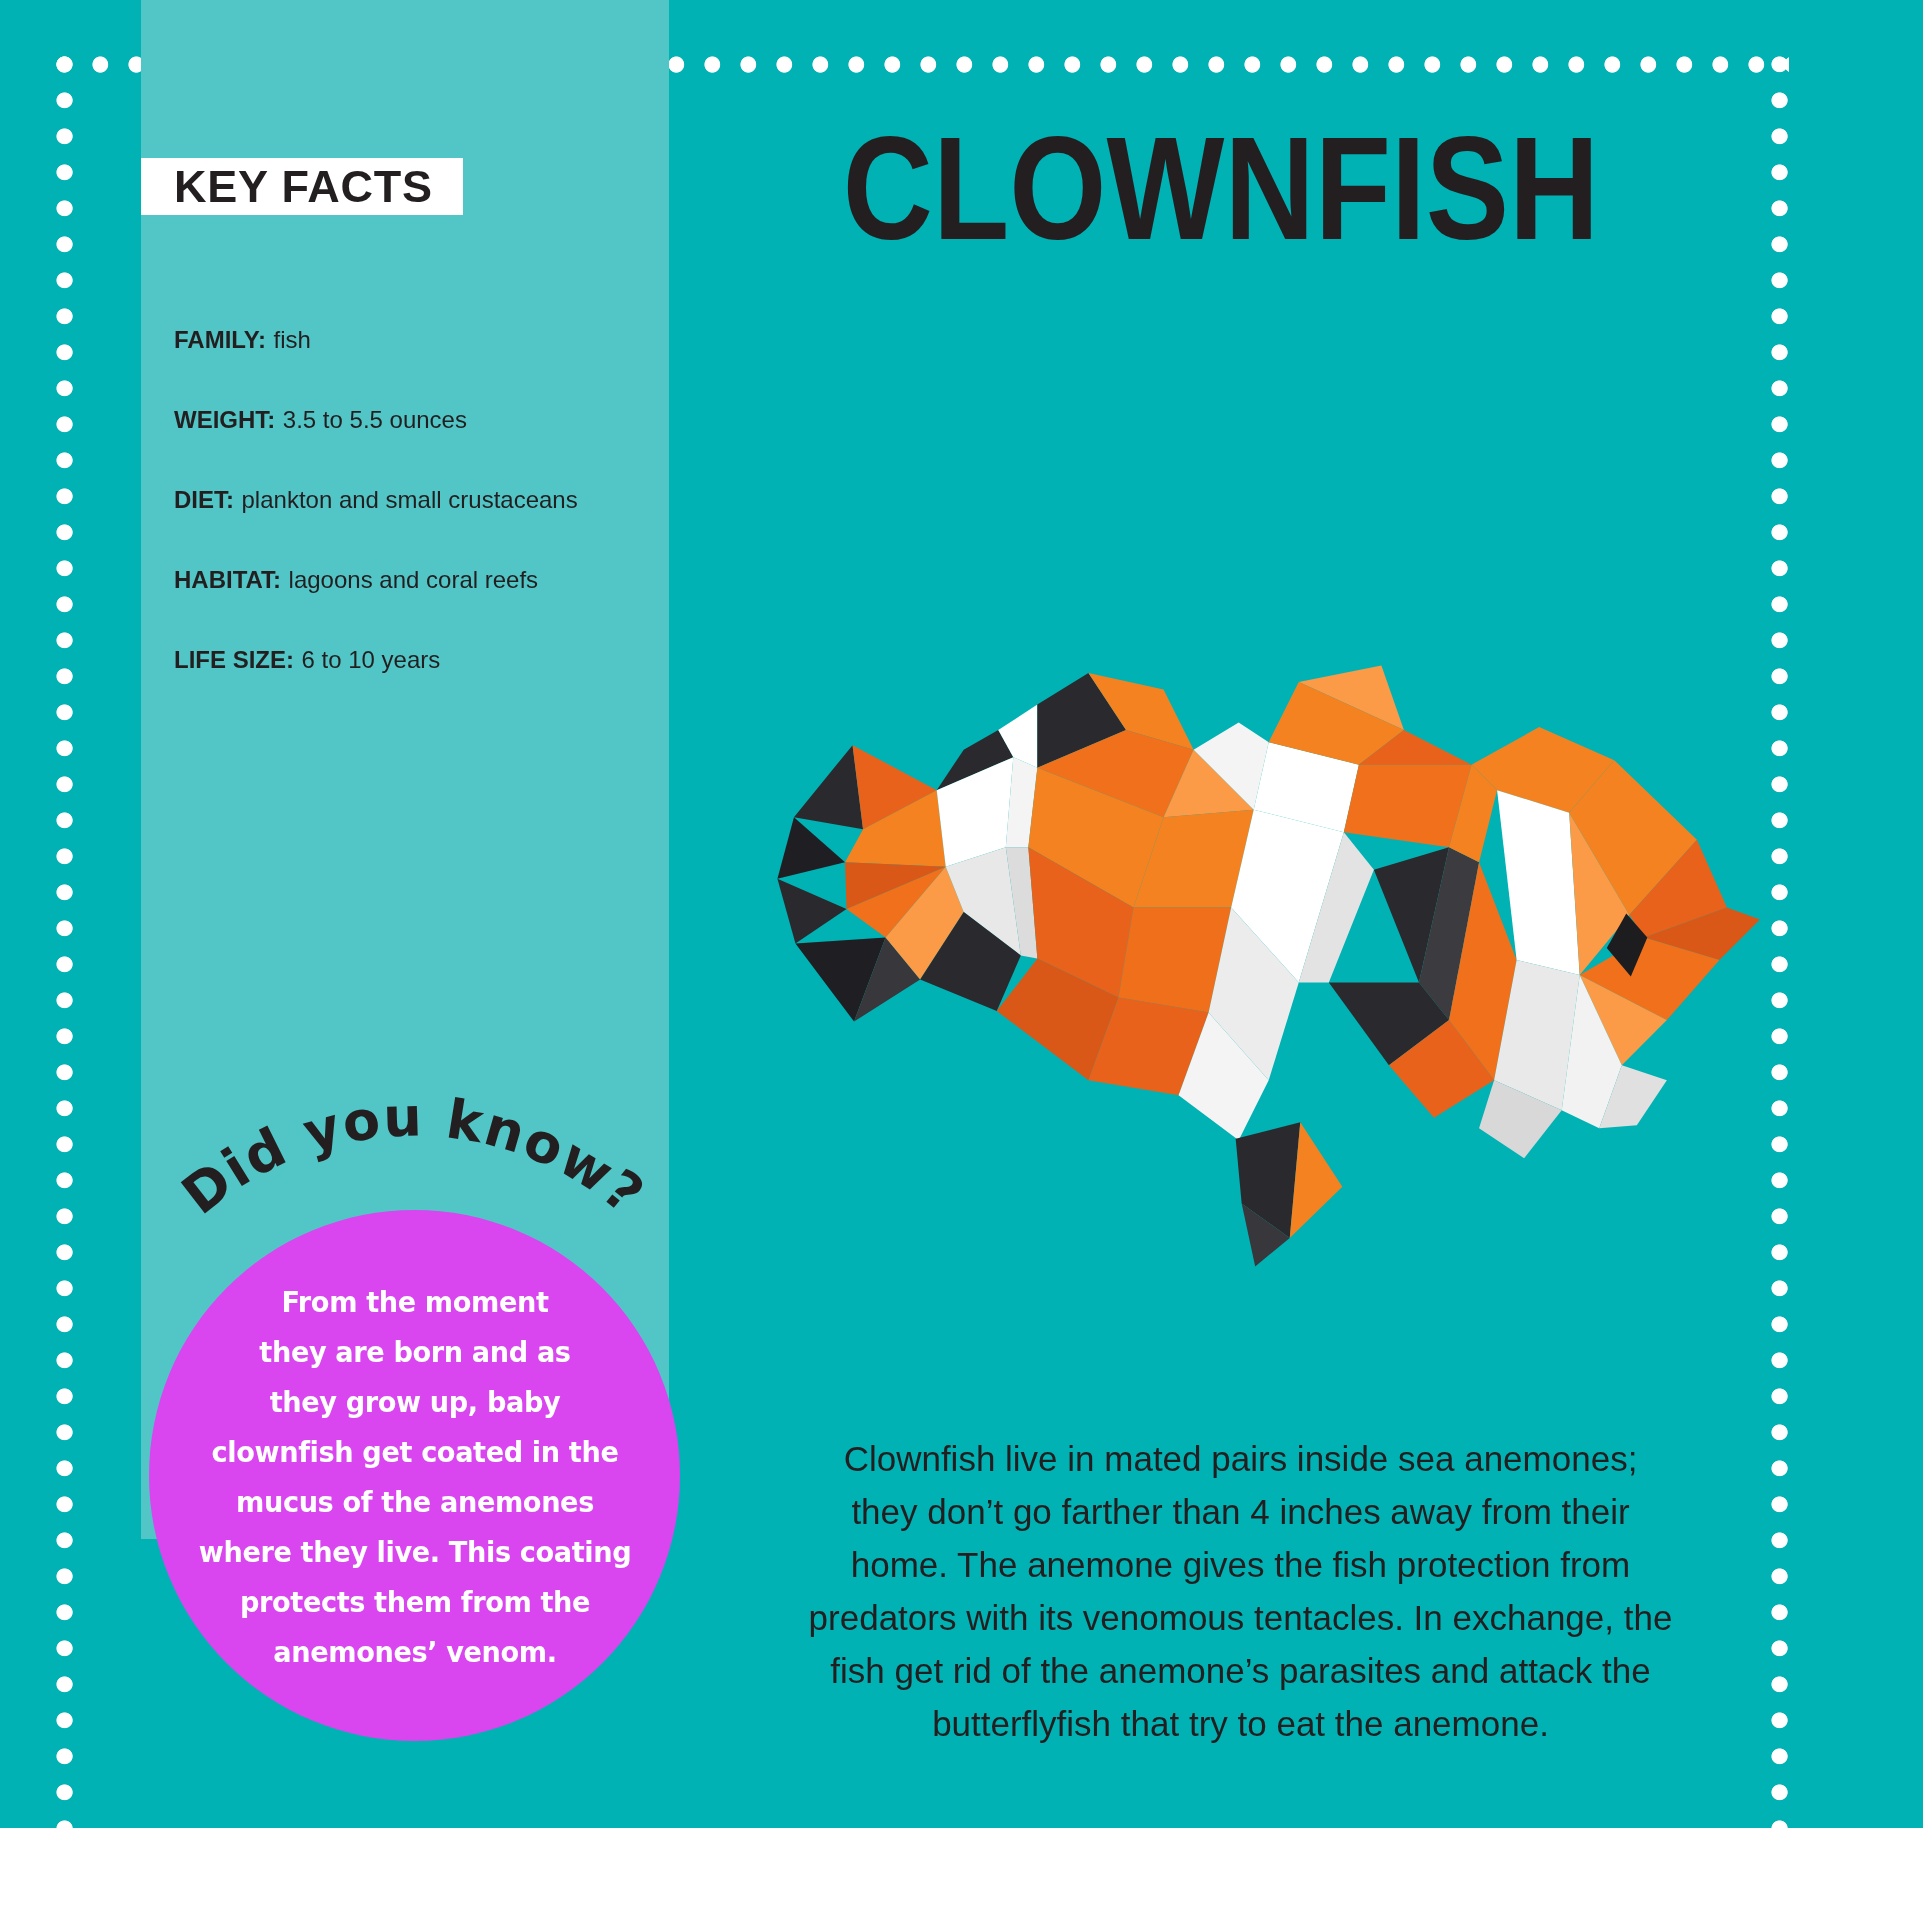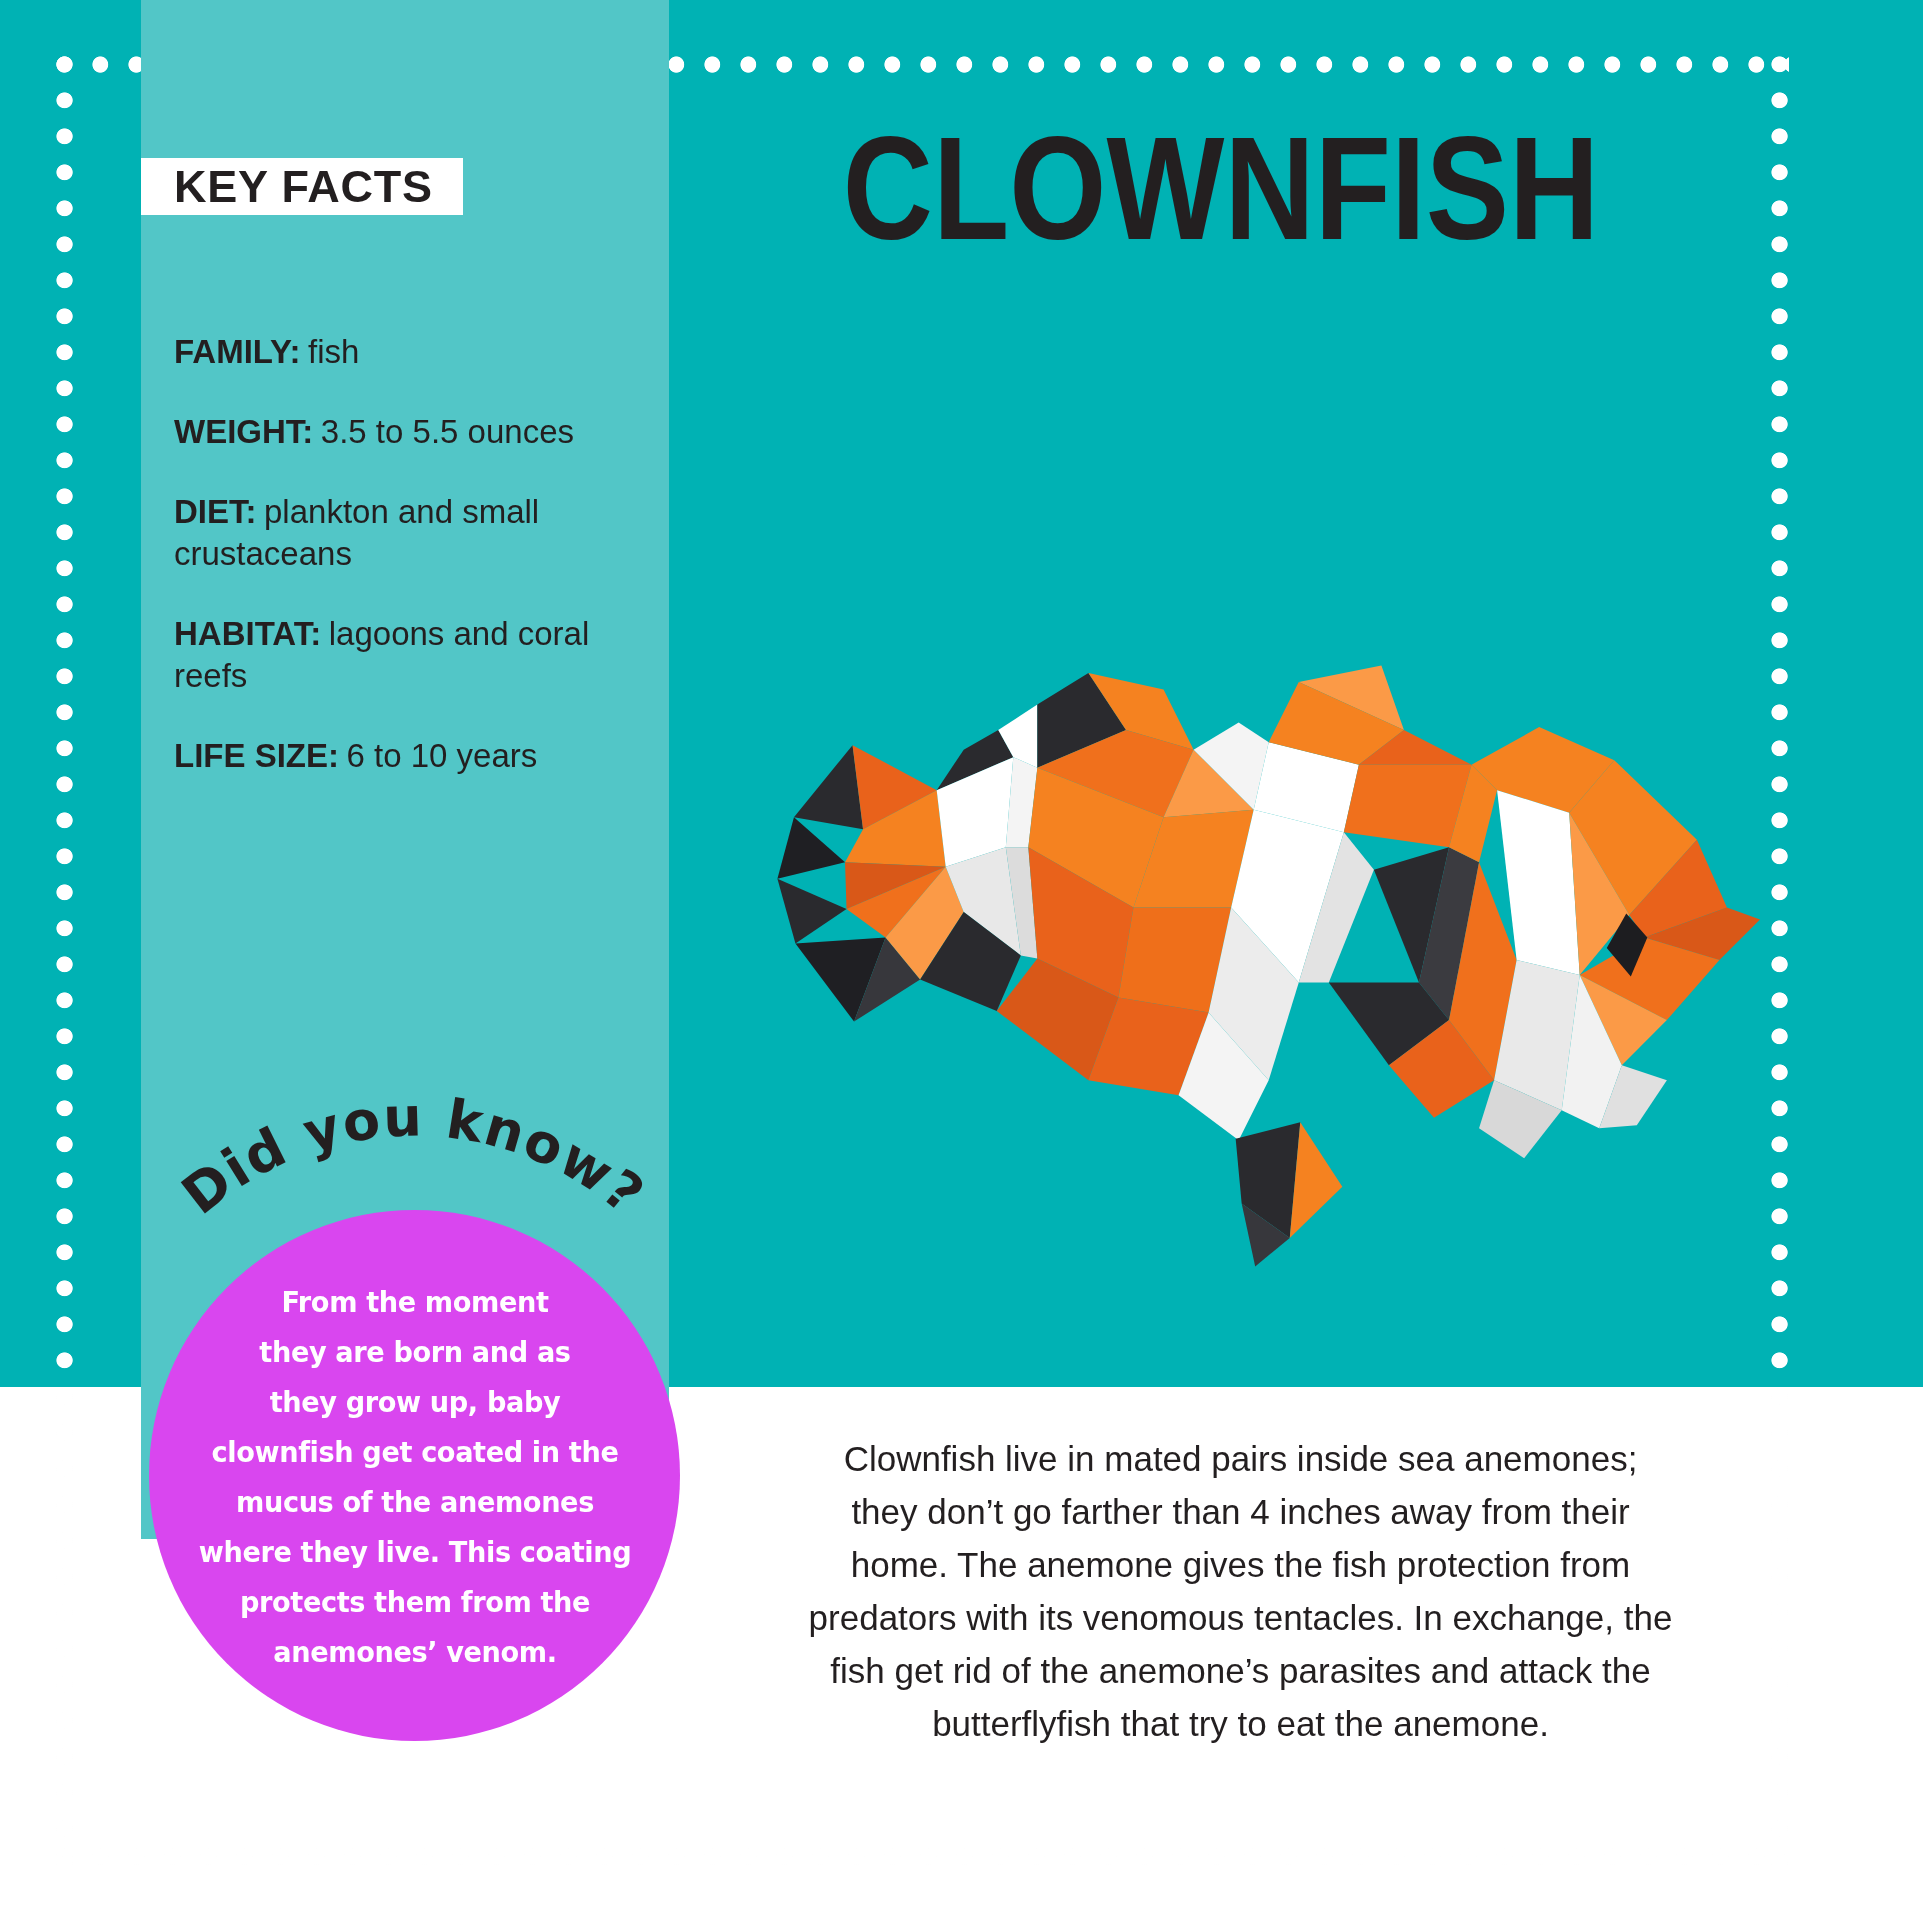--- a/index.html
+++ b/index.html
@@ -1,38 +1,38 @@
 <!DOCTYPE html>
 <html style="font-size:12px"><head>
 <meta charset="utf-8">
 <style>
   html,body{margin:0;padding:0;}
   body{width:1924px;height:1924px;overflow:hidden;}
-  .poster{position:relative;width:1924px;height:1387px;background:#00b2b4;font-family:"Liberation Sans",sans-serif;color:#231f20;}
+  .poster{position:relative;width:1924px;height:1828px;background:#00b2b4;font-family:"Liberation Sans",sans-serif;color:#231f20;}
 
   
   .dots-h{position:absolute;height:16.5px;width:1733px;left:56px;
     background-image:radial-gradient(circle at 8.3px 8.3px,#ffffff 7.5px,rgba(255,255,255,0) 8.3px);
     background-size:36px 16.5px;background-repeat:repeat-x;}
   .dots-top{top:56px;}
   .dots-bottom{top:1848px;}
   .dots-v{position:absolute;width:16.5px;height:1810px;top:56px;
     background-image:radial-gradient(circle at 8.3px 8.3px,#ffffff 7.5px,rgba(255,255,255,0) 8.3px);
     background-size:16.5px 36px;background-repeat:repeat-y;}
   .dots-left{left:56px;}
   .dots-right{left:1771px;}
 
   
   .panel{position:absolute;left:141px;top:0;width:528px;height:1539px;background:#52c6c7;}
 
   .keyfacts-bar{position:absolute;left:141px;top:158px;width:322px;height:57px;background:#ffffff;}
   .keyfacts-bar span{display:block;padding-left:33px;font-size:45px;font-weight:bold;line-height:57px;letter-spacing:0.8px;color:#231f20;}
 
   .facts{position:absolute;left:174px;top:319px;width:466px;}
-  .fact{margin:12px 0 38px 0;font-size:33px;line-height:42px;color:#231f20;}
+  .fact{margin:0 0 38px 0;font-size:24px;line-height:42px;color:#231f20;}
   .fact b{font-weight:bold;margin-right:7.5px;}
 
   
   .arc-svg{position:absolute;left:75px;top:1037px;width:676px;height:316px;}
   .arc-svg text{font-family:"DejaVu Sans",sans-serif;font-weight:bold;font-size:72px;fill:#231f20;letter-spacing:2px;}
   .know-circle{position:absolute;left:149px;top:1210px;width:531px;height:531px;border-radius:50%;background:#d946ef;}
   .know-text{position:absolute;left:50%;top:67px;transform:translateX(-50%) scaleX(0.95);width:571px;
     font-family:"DejaVu Sans",sans-serif;font-weight:bold;font-size:28.6px;line-height:50px;color:#ffffff;
     text-align:center;white-space:pre-line;letter-spacing:-0.4px;}
 

